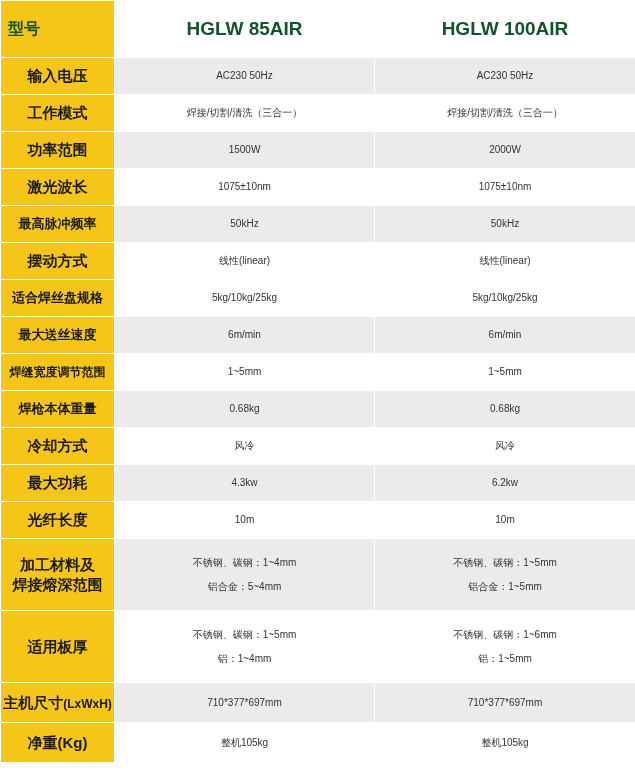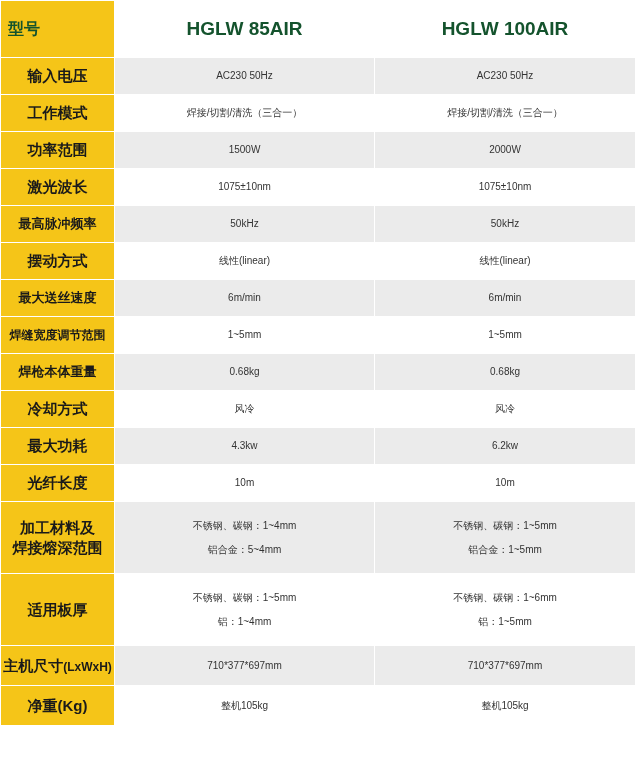--- a/index.html
+++ b/index.html
@@ -146,20 +146,29 @@
       <td class="label">摆动方式</td>
       <td class="val white">
           <span class="line">线性(linear)</span>
         </td>
       <td class="val white">
           <span class="line">线性(linear)</span>
         </td>
     </tr>
 
 
+    <tr class="r">
+      <td class="label small">适合焊丝盘规格</td>
+      <td class="val white">
+          <span class="line">5kg/10kg/25kg</span>
+        </td>
+      <td class="val white">
+          <span class="line">5kg/10kg/25kg</span>
+        </td>
+    </tr>
 
     <tr class="r">
       <td class="label small">最大送丝速度</td>
       <td class="val gray">
           <span class="line">6m/min</span>
         </td>
       <td class="val gray">
           <span class="line">6m/min</span>
         </td>
     </tr>

